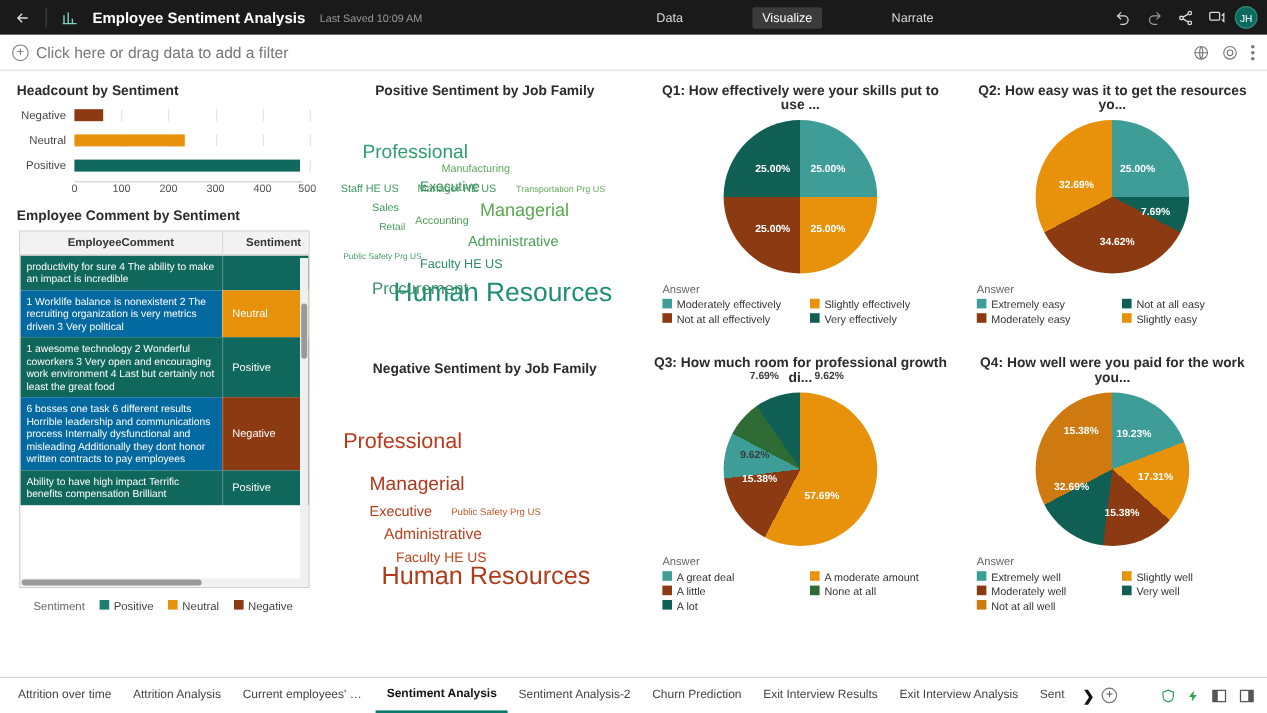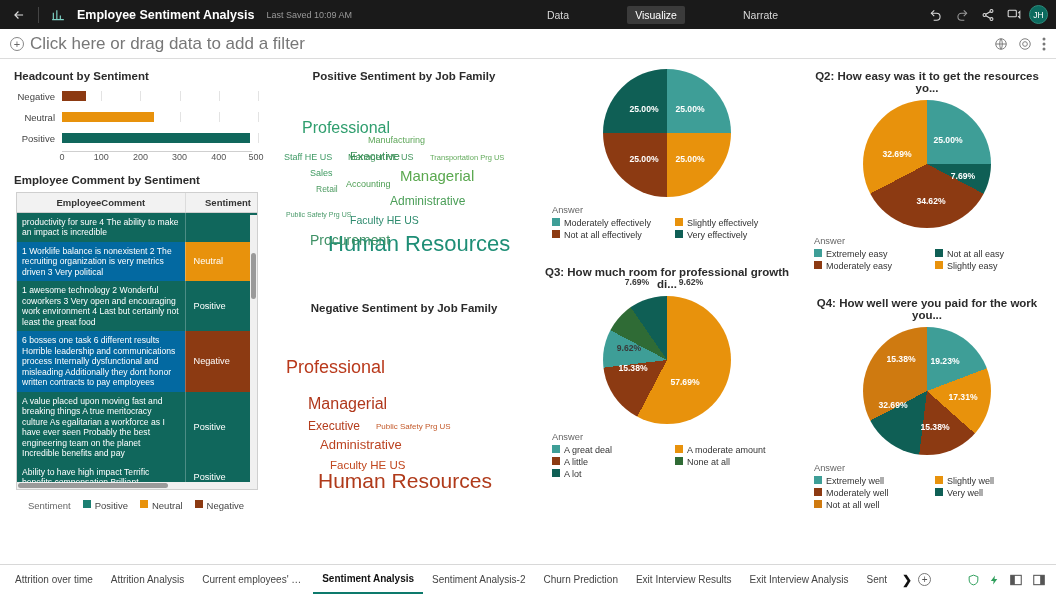--- a/index.html
+++ b/index.html
@@ -36,21 +36,21 @@
 
   
   .filterbar {
     height:30px; background:#fff; border-bottom:1px solid #dcdcdc;
     display:flex; align-items:center; padding:0 10px; gap:6px;
   }
   .filter-plus {
     width:14px; height:14px; border-radius:50%; border:1px solid #888;
     color:#666; font-size:11px; line-height:12px; text-align:center;
   }
-  .filter-text { color:#777; font-size:17px; }
+  .filter-text { color:#777; font-size:13px; }
   .filterbar-right { margin-left:auto; display:flex; align-items:center; gap:10px; color:#777; }
 
   
   .canvas {
     position:relative; height:503px; display:flex; padding:8px 0 0 0;
   }
   .col { position:relative; }
   .col-1 { width:272px; padding:0 8px; }
   .col-2 { width:264px; padding:0 6px; }
   .col-3 { width:262px; padding:0 6px; }
@@ -297,24 +297,20 @@
           </tr>
           <tr>
             <td style="background:#10675c">1 awesome technology 2 Wonderful coworkers 3 Very open and encouraging work environment 4 Last but certainly not least the great food</td>
             <td class="sent" style="background:#10675c">Positive</td>
           </tr>
           <tr>
             <td style="background:#0369a1">6 bosses one task 6 different results Horrible leadership and communications process Internally dysfunctional and misleading Additionally they dont honor written contracts to pay employees</td>
             <td class="sent" style="background:#8c3a12">Negative</td>
           </tr>
           <tr>
-            <td style="background:#10675c">A value placed upon moving fast and breaking things A true meritocracy culture As egalitarian a workforce as I have ever seen Probably the best engineering team on the planet Incredible benefits and pay</td>
-            <td class="sent" style="background:#10675c">Positive</td>
-          </tr>
-          <tr>
             <td style="background:#10675c">Ability to have high impact Terrific benefits compensation Brilliant</td>
             <td class="sent" style="background:#10675c">Positive</td>
           </tr>
         </tbody>
       </table>
       <div class="scrollbar-v">
         <div class="thumb" style="top:38px;height:46px"></div>
       </div>
       <div class="scrollbar-h">
         <div class="thumb" style="left:1px;width:150px"></div>
@@ -365,20 +361,21 @@
       <span style="left:30px;  top:76px;  font-size:16px;  color:#b0381c">Managerial</span>
       <span style="left:42px;  top:118px; font-size:13px;  color:#bb4220">Administrative</span>
       <span style="left:30px;  top:100px; font-size:12px;  color:#b43c1c">Executive</span>
       <span style="left:52px;  top:140px; font-size:11.5px;color:#c1471f">Faculty HE US</span>
       <span style="left:98px;  top:103px; font-size:8px;   color:#c45b2c">Public Safety Prg US</span>
     </div>
   </div>
 
   <div class="col col-3">
     <div class="pie-block">
+      <div class="viz-title centered">Q1: How effectively were your skills put to use ...</div>
       <div class="pie-wrap">
         <div class="pie" style="width:128px;height:128px;background:conic-gradient(#3e9e97 0deg 90deg, #e8920c 90deg 180deg, #8c3a12 180deg 270deg, #0f5f55 270deg 360deg);">
           <span class="pie-lbl" style="left:87px;top:40px">25.00%</span>
           <span class="pie-lbl" style="left:87px;top:90px">25.00%</span>
           <span class="pie-lbl" style="left:41px;top:90px">25.00%</span>
           <span class="pie-lbl" style="left:41px;top:40px">25.00%</span>
         </div>
       </div>
       <div class="legend-title">Answer</div>
       <div class="pie-legend">

